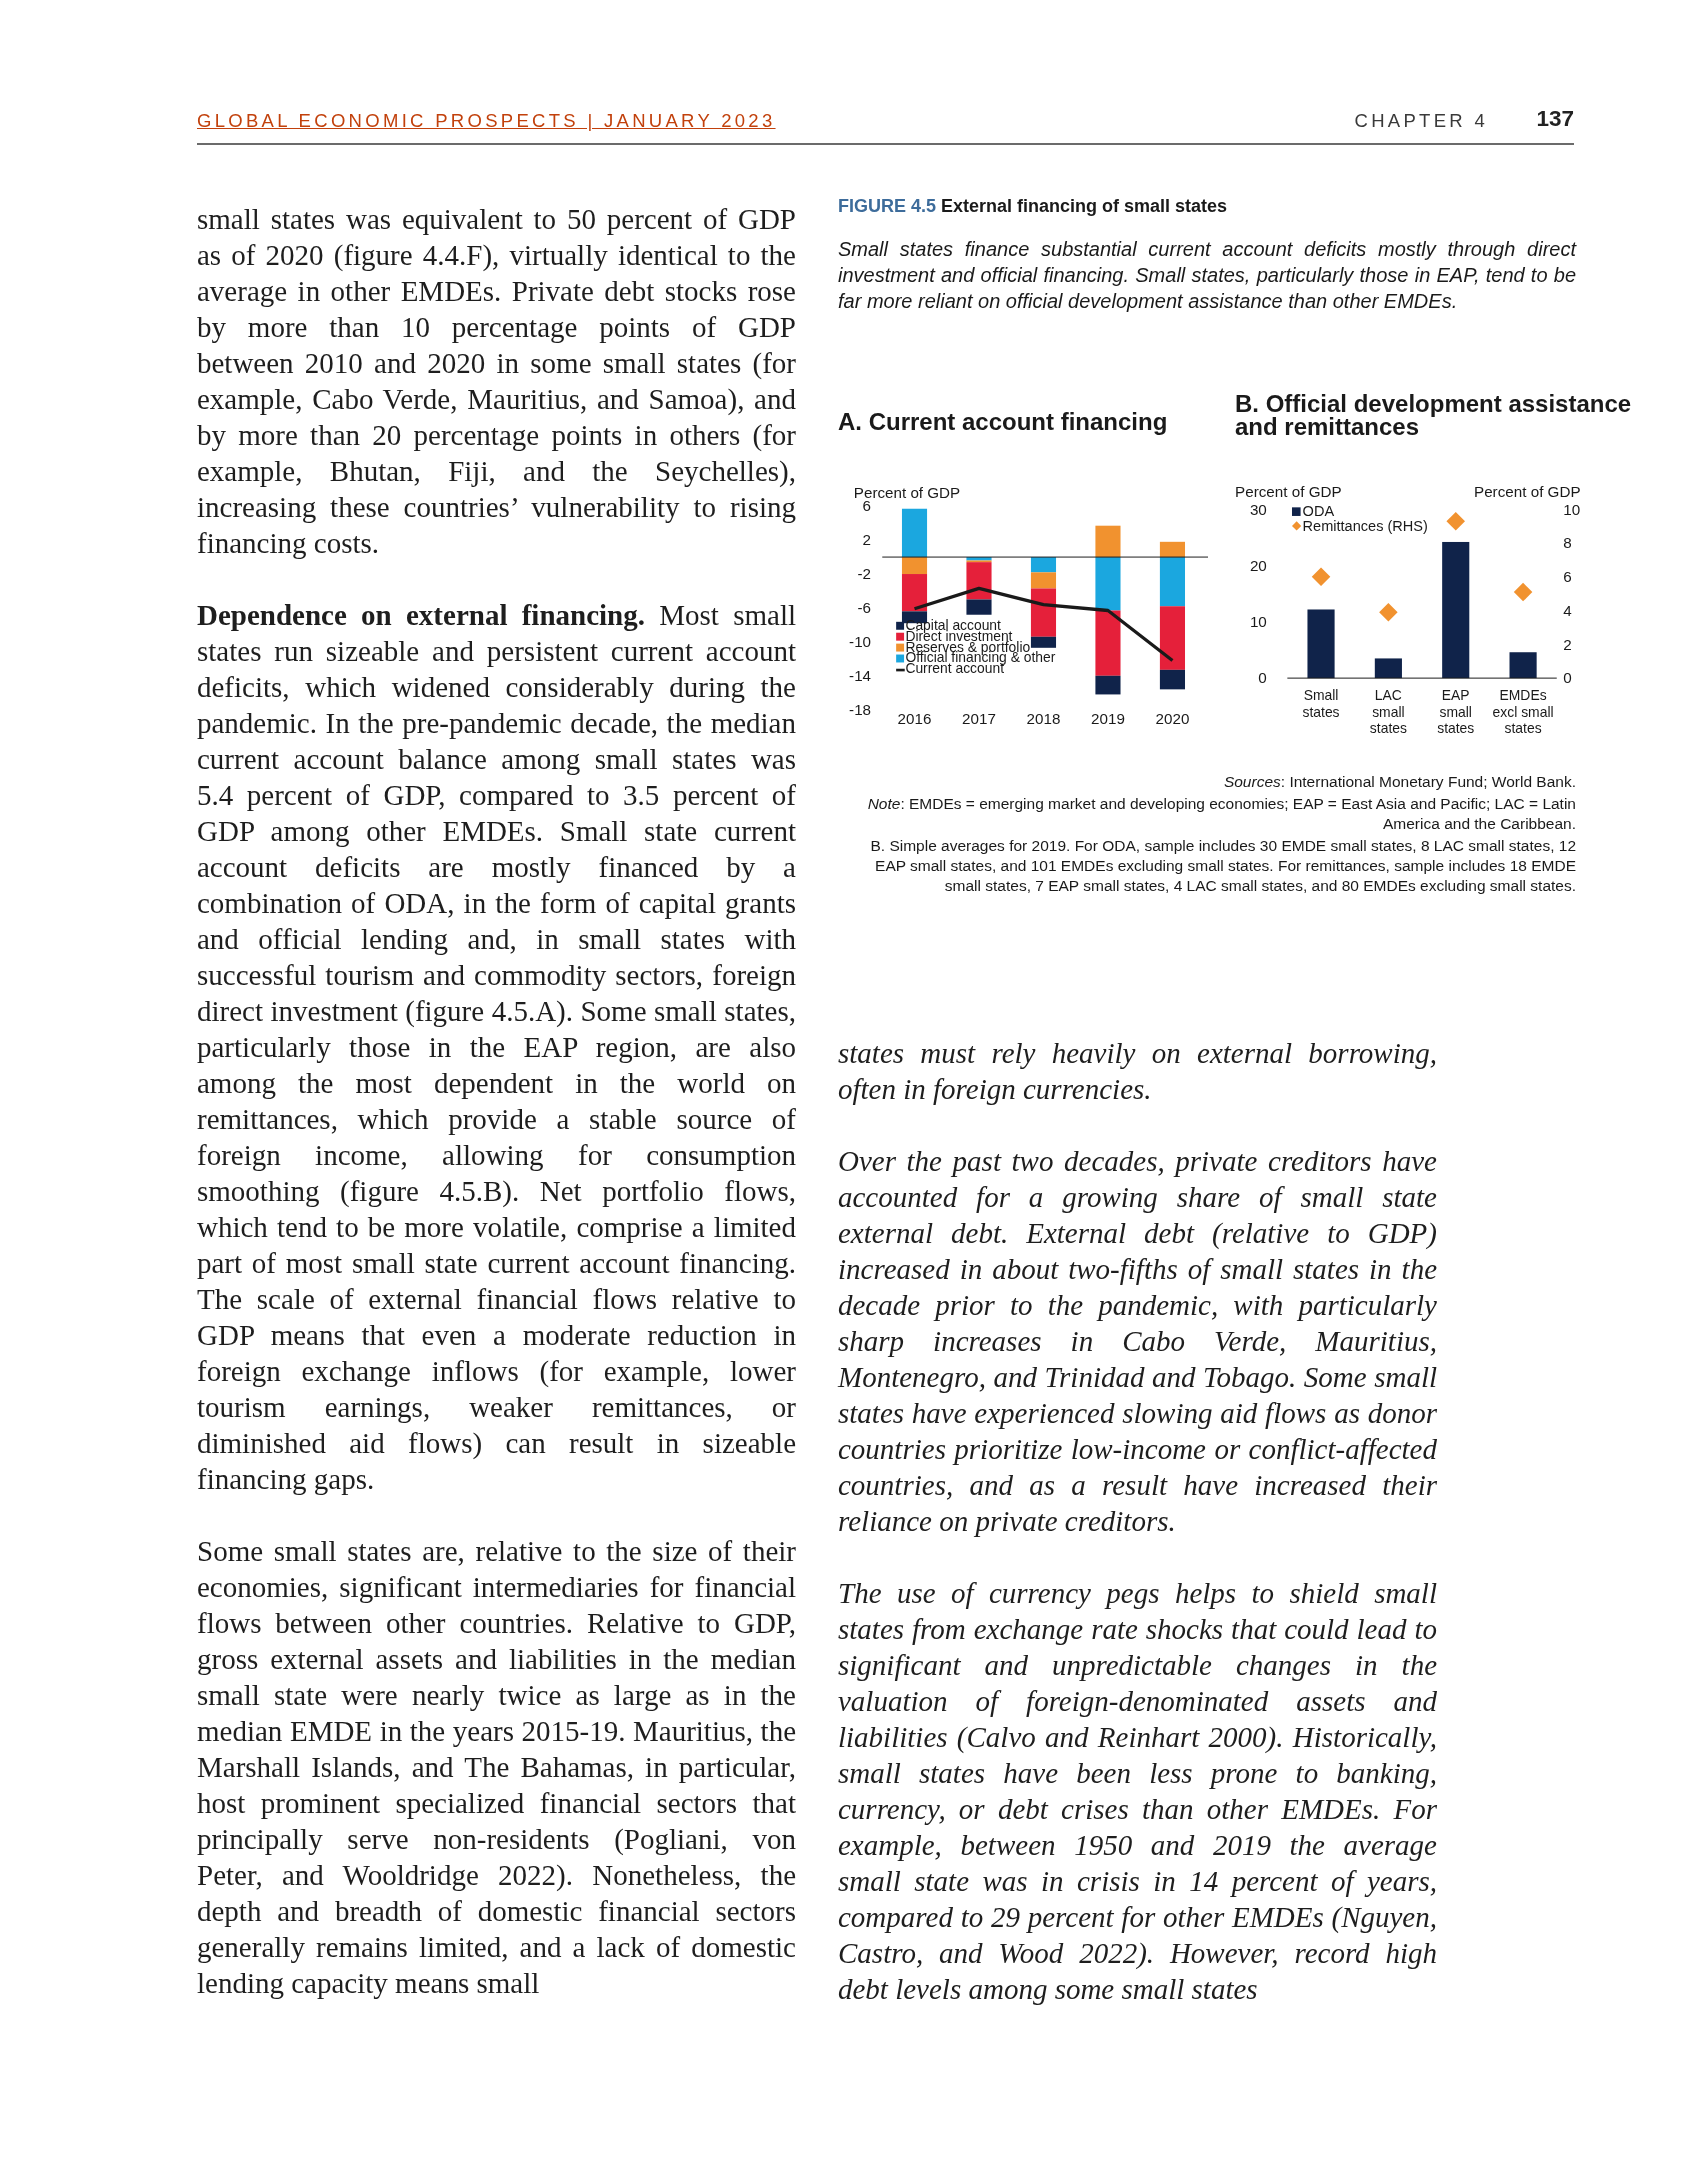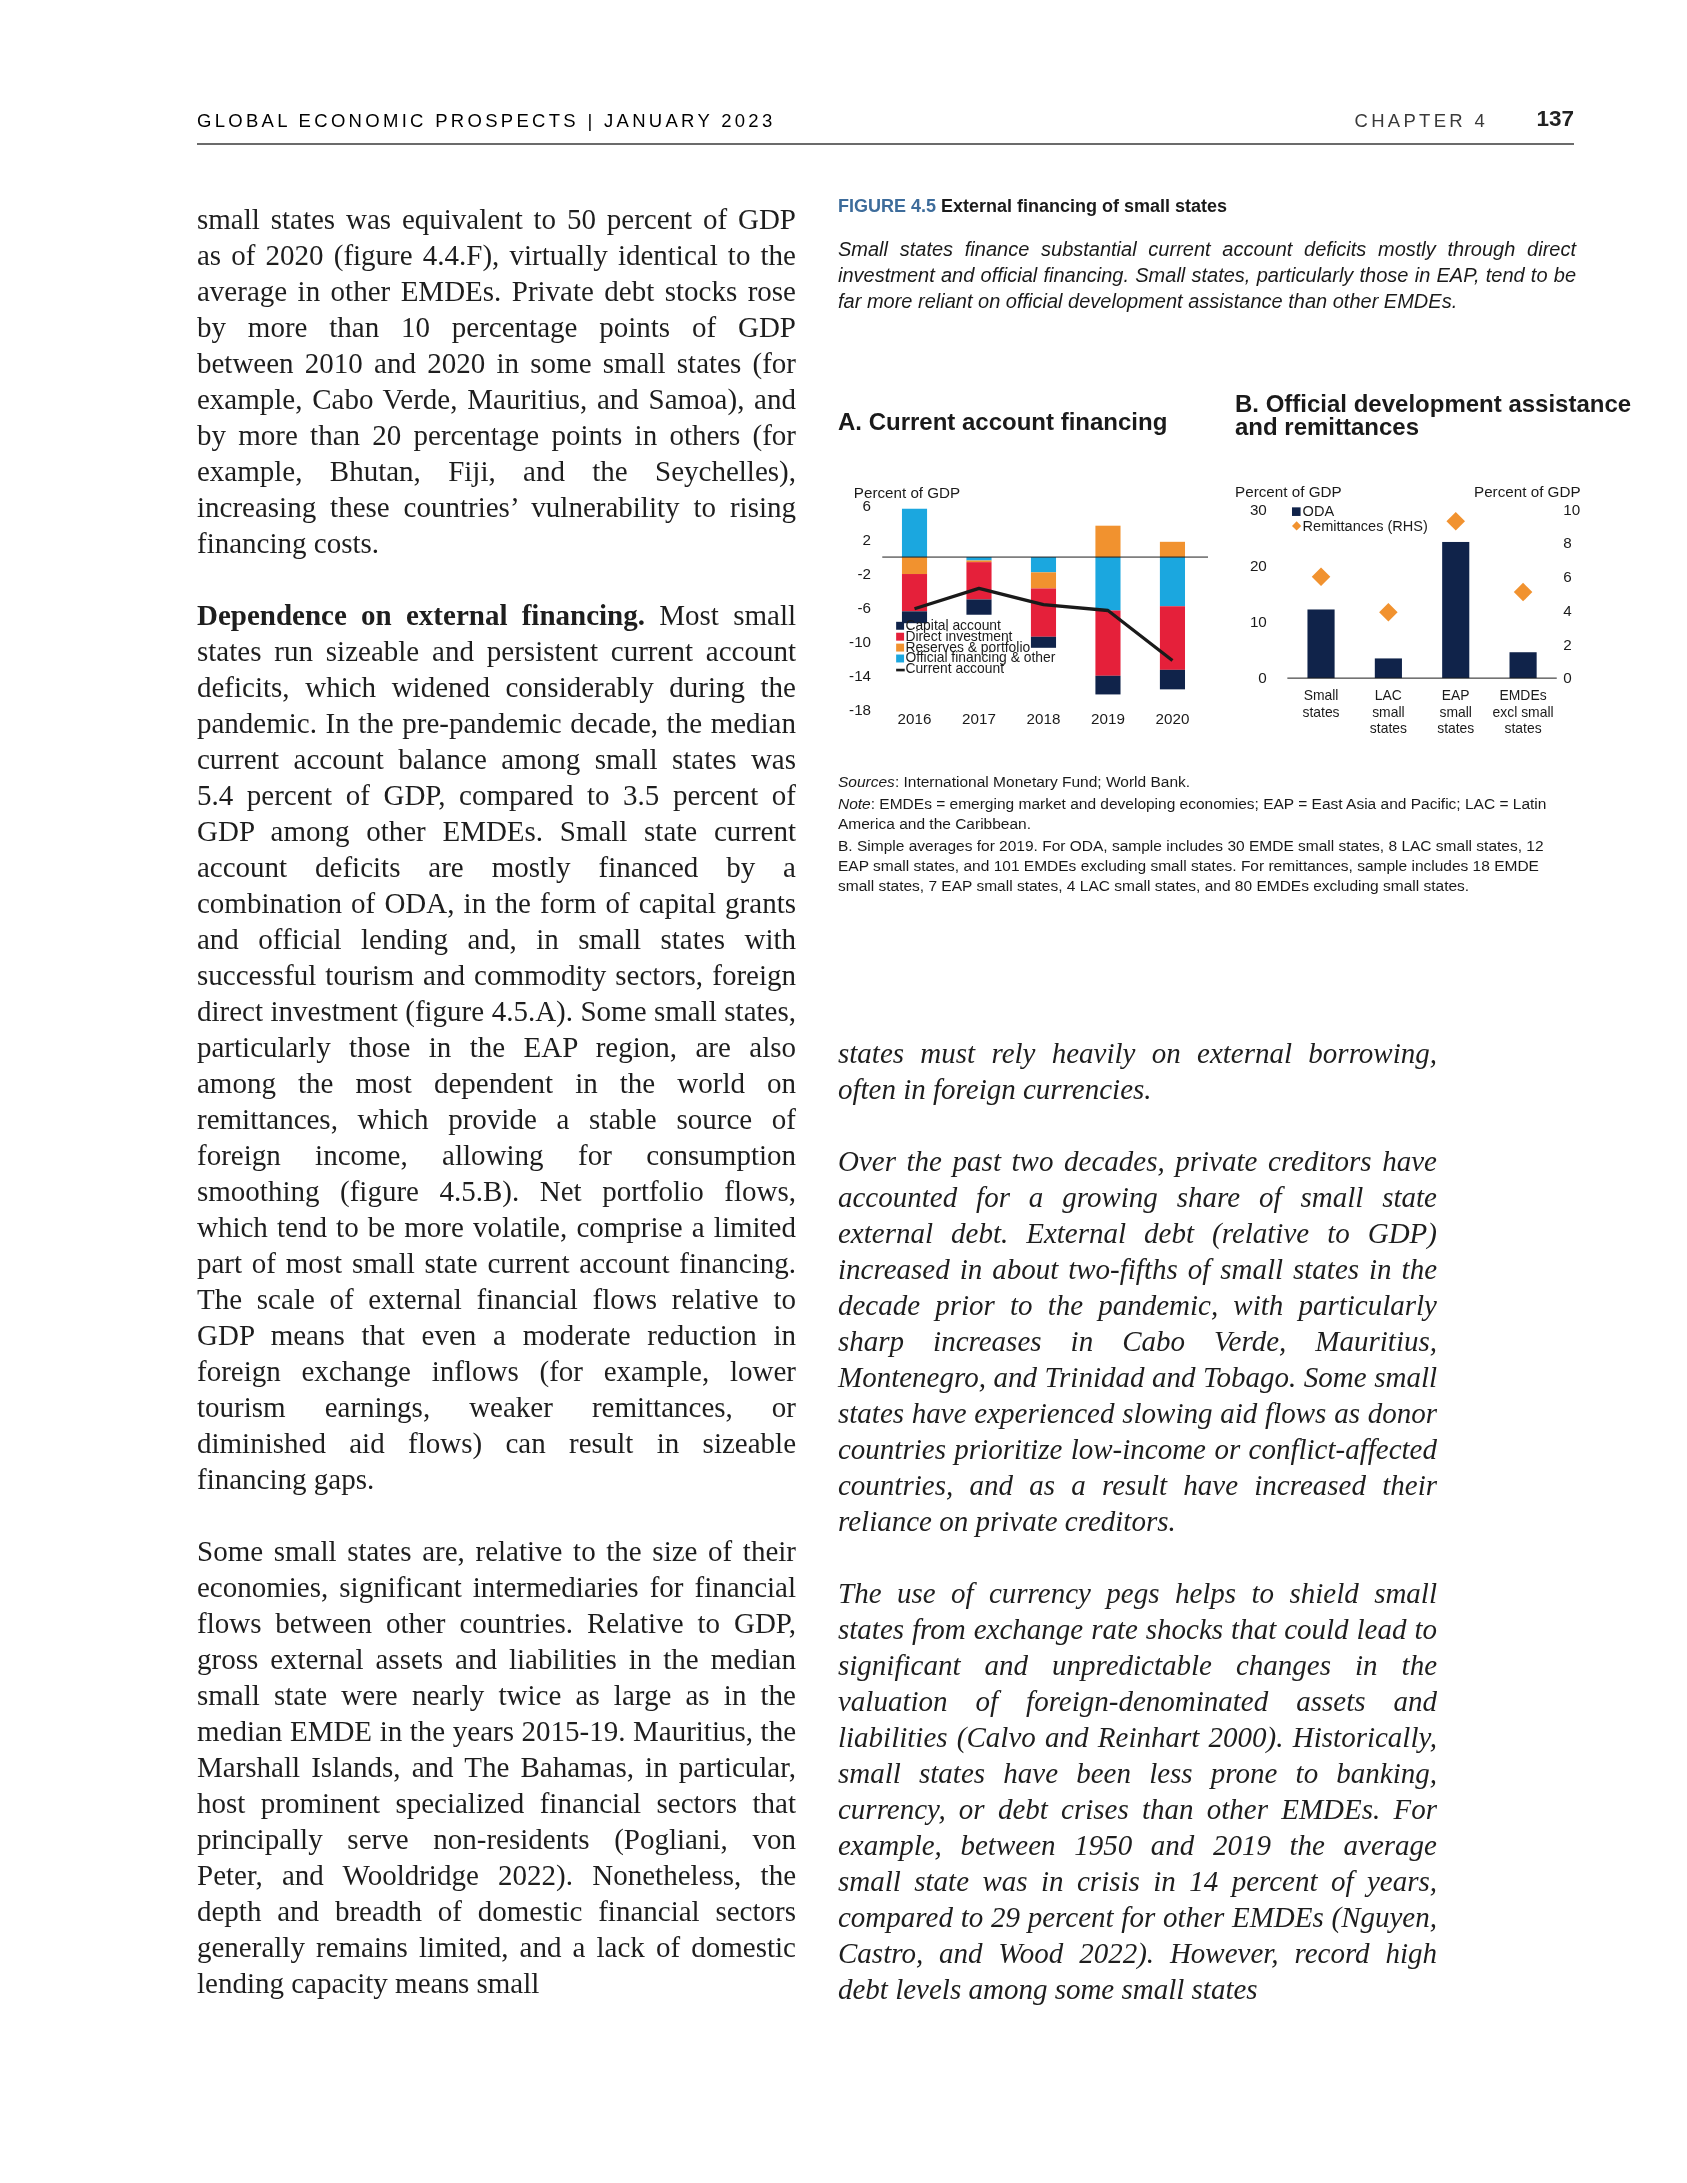--- a/index.html
+++ b/index.html
@@ -1,39 +1,39 @@
 <!DOCTYPE html>
 <html style="font-size:10.6px"><head>
 <meta charset="utf-8">
 <style>
   html, body { margin:0; padding:0; background:#ffffff; }
   body { width:1687px; height:2183px; position:relative; overflow:hidden; color:#1a1a1a; }
   .hdr { position:absolute; top:106px; left:197px; width:1377px; height:37px; border-bottom:2px solid #6b6b6b; }
-  .hdr-left { position:absolute; left:0; top:4px; font-family:"Liberation Sans", sans-serif; font-size:18.5px; letter-spacing:3.3px; color:#000000; }
+  .hdr-left { position:absolute; left:0; top:4px; font-family:"Liberation Sans", sans-serif; font-size:18.5px; letter-spacing:3.3px; color:#c2410c;text-decoration:underline; }
   .hdr-chapter { position:absolute; right:86px; top:4px; font-family:"Liberation Sans", sans-serif; font-size:18.5px; letter-spacing:3.3px; color:#3a3a3a; }
   .hdr-page { position:absolute; right:0; top:0; font-family:"Liberation Sans", sans-serif; font-size:22.5px; font-weight:bold; color:#222; }
 
   .col { position:absolute; font-family:"Liberation Serif", serif; font-size:29px; line-height:36px; color:#1e1e1e; text-align:justify; }
   .col p { margin:0 0 36px 0; }
   .col p:last-child { margin-bottom:8px; }
   .col-left { left:197px; top:201px; width:599px; }
   .col-right-text { left:838px; top:1035px; width:599px;font-style:italic; }
   .lead { font-weight:bold; }
 
   .fig { position:absolute; left:838px; top:196px; width:738px; font-family:"Liberation Sans", sans-serif; }
   .fig-title { font-size:18px; font-weight:bold; color:#1a1a1a; white-space:nowrap; }
   .fig-label { color:#3d6c9b; }
   .fig-sub { margin-top:18.5px; font-size:20px; font-style:italic; line-height:26px; color:#1a1a1a; text-align:justify; }
 
   .panel-title { position:absolute; font-family:"Liberation Sans", sans-serif; font-size:24px; font-weight:bold; line-height:23px; color:#1a1a1a; }
   .chart-svg { position:absolute; overflow:visible; }
   .chart-svg text { font-family:"Liberation Sans", sans-serif; fill:#1a1a1a; }
 
   .notes { position:absolute; left:838px; top:772px; width:738px; font-family:"Liberation Sans", sans-serif; font-size:15.5px; line-height:20px; color:#1a1a1a; }
-  .notes p { margin:0 0 2px 0; }
+  .notes p { margin:0 0 2px 0;text-align:right; }
 </style>
 </head>
 <body>
 
 <div class="hdr">
   <span class="hdr-left">GLOBAL ECONOMIC PROSPECTS | JANUARY 2023</span>
   <span class="hdr-chapter">CHAPTER 4</span>
   <span class="hdr-page">137</span>
 </div>
 

